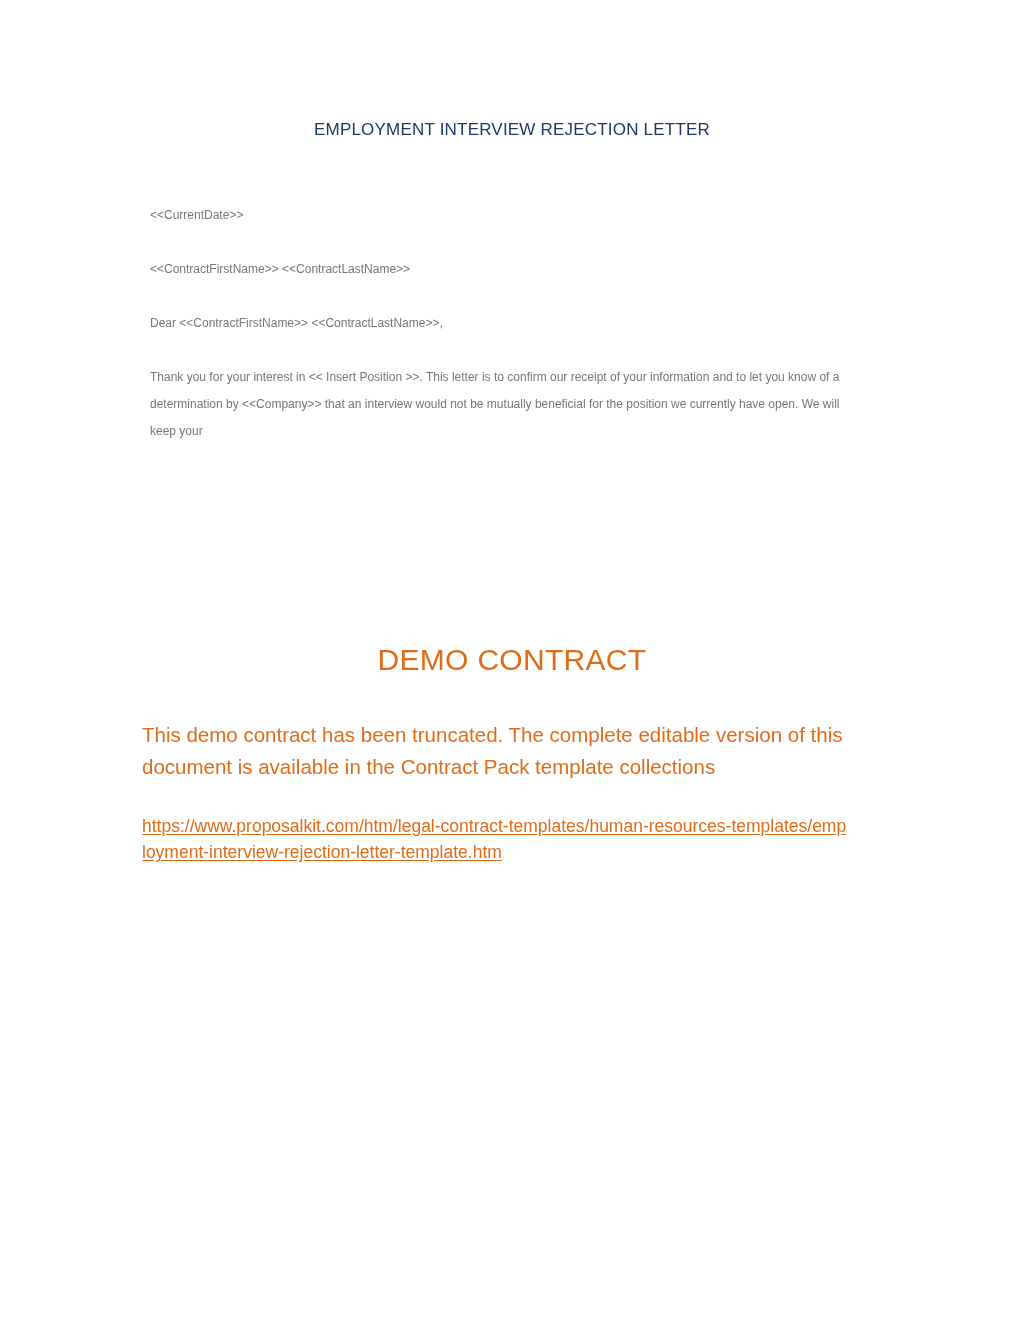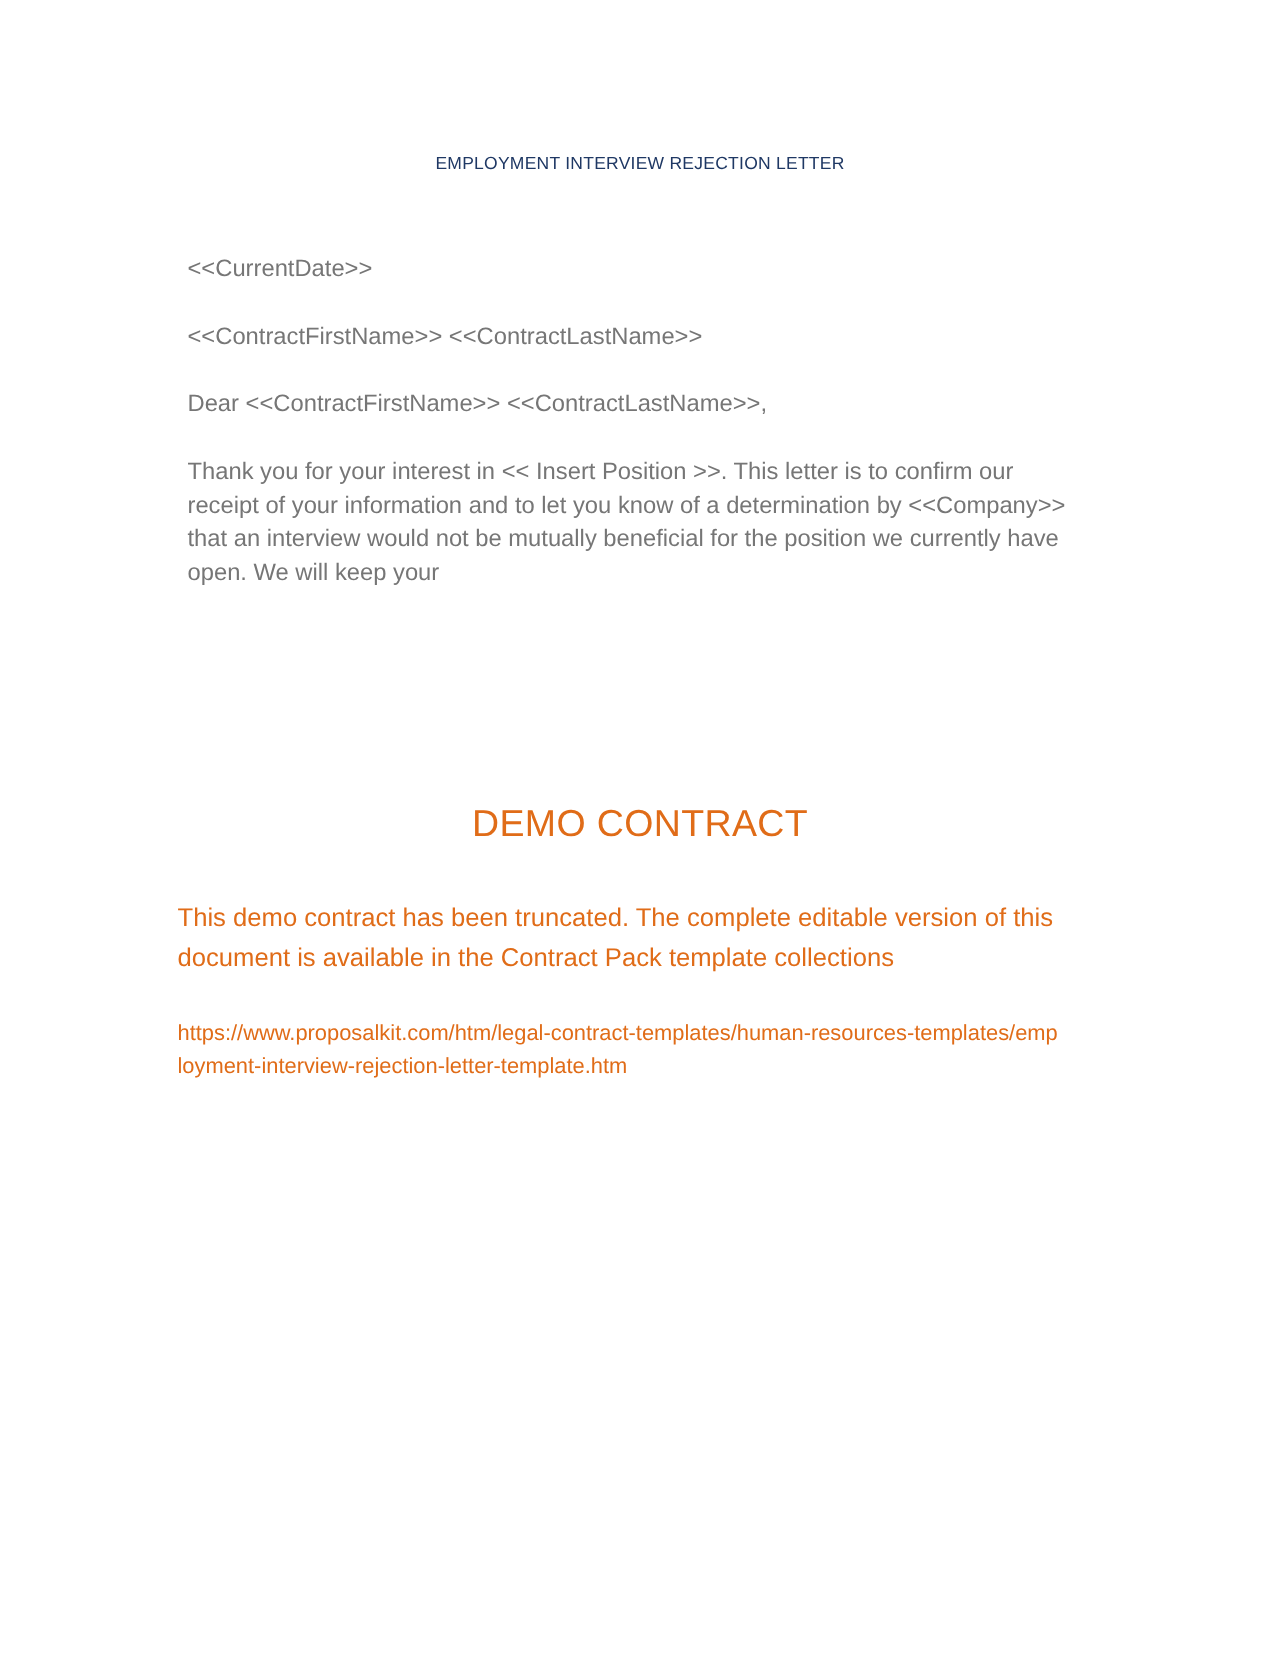--- a/index.html
+++ b/index.html
@@ -20,35 +20,35 @@
     box-sizing: border-box;
   }
 
   
   .doc-title {
     position: absolute;
     left: 0;
     top: 120px;
     width: 1024px;
     text-align: center;
-    font-size: 14px;
+    font-size: 17px;
     line-height: 20px;
     letter-spacing: 0.2px;
     color: #1f3864;
     font-weight: 400;
     white-space: nowrap;
   }
 
   
   .letter-body {
     position: absolute;
     left: 150px;
     top: 202px;
     width: 710px;
-    font-size: 19px;
+    font-size: 12px;
     line-height: 27px;
     color: #767676;
     font-weight: 400;
   }
   .letter-body .blk {
     margin: 0 0 27px 0;
   }
   .letter-body .blk:last-child {
     margin-bottom: 4px;
   }
@@ -87,20 +87,21 @@
     font-weight: 400;
   }
   .demo-notice .oblk {
     margin: 0 0 31px 0;
   }
   .demo-notice .oblk:last-child {
     margin-bottom: 0;
   }
   .demo-link {
     color: #e06c18;
+    text-decoration: underline;
     text-underline-offset: 2px;
     display: inline;
     cursor: pointer;
     word-break: break-all;
   }
   .url-block {
     font-size: 17.5px;
     line-height: 26px;
     margin-bottom: 34px !important;
   }

